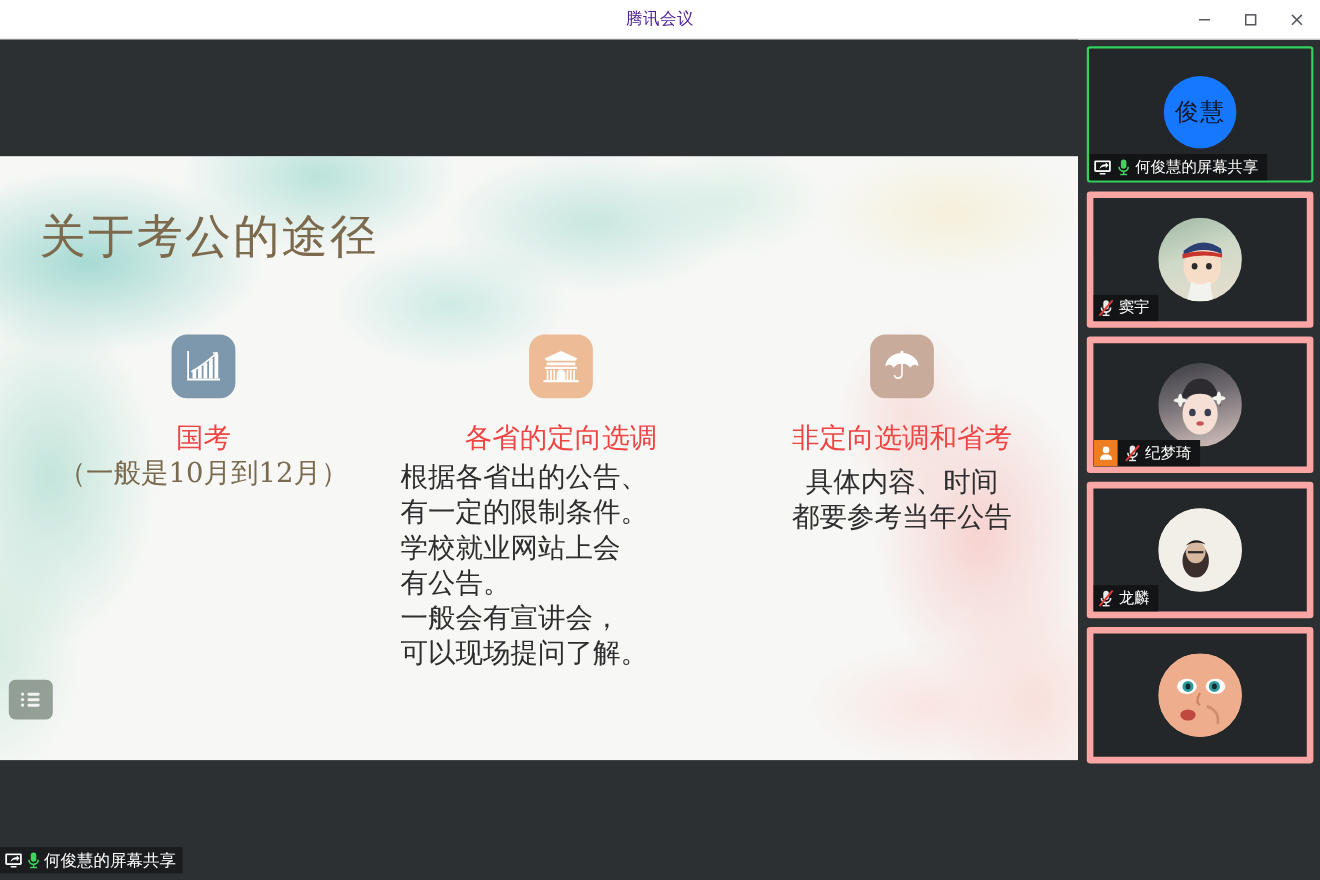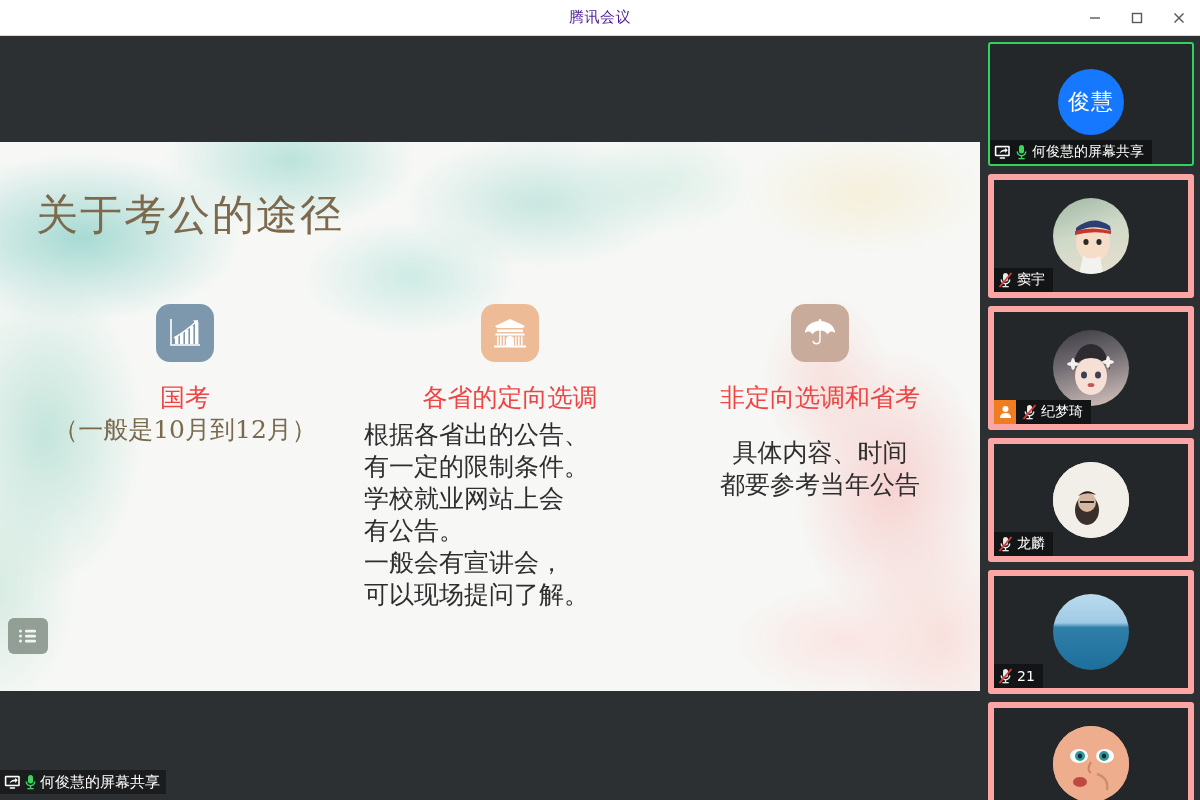--- a/index.html
+++ b/index.html
@@ -211,21 +211,21 @@
     border-radius: 50%;
     overflow: hidden;
     display: flex; align-items: center; justify-content: center;
   }
   .tile.active .tile-av {
     width: 66px; height: 66px;
     background: #1677ff;
     top: 48%;
   }
   .av-initials {
-    color: #ffffff; font-size: 22px;
+    color: #0f172a; font-size: 22px;
     font-family: "DejaVu Sans", "Liberation Sans", sans-serif;
     letter-spacing: 1px;
   }
 
   .tile-foot {
     position: absolute;
     left: 0; bottom: 0;
     display: flex; align-items: center;
     background: #131415;
     height: 24px;
@@ -347,21 +347,21 @@
             <div class="col col-3">
               <div class="col-icon" style="background:#c9ab9b">
                 <svg width="34" height="32" viewBox="0 0 34 32">
                   <path d="M2 16 a15 12 0 0 1 30 0 c-4 -3 -6 -1 -7.5 1.4 C23 15 21 13.6 17 13.6 C13 13.6 11 15 9.5 17.4 C8 15 6 13 2 16 Z" fill="#fff"></path>
                   <rect x="16.3" y="4" width="1.4" height="20" fill="#fff"></rect>
                   <path d="M17 24 a3.6 3.6 0 0 1 -7 0" fill="none" stroke="#fff" stroke-width="1.5"></path>
                   <circle cx="17" cy="3.2" r="1.3" fill="#fff"></circle>
                 </svg>
               </div>
               <div class="col-head">非定向选调和省考</div>
-              <div class="col-body" style="margin-top:22px">
+              <div class="col-body" style="margin-top:8px">
                 <span class="bl">具体内容、时间</span>
                 <span class="bl">都要参考当年公告</span>
               </div>
             </div>
 
           </div>
 
           <div class="slide-menu-btn">
             <svg width="20" height="16" viewBox="0 0 20 16">
               <circle cx="2.5" cy="3" r="1.5" fill="#f2f4f1"></circle>
@@ -495,35 +495,20 @@
             <rect x="5" y="1" width="5" height="8.4" rx="2.5" fill="#e9e9e9"></rect>
             <path d="M3.3 7.6 a4.2 4.2 0 0 0 8.4 0" fill="none" stroke="#e9e9e9" stroke-width="1.5"></path>
             <rect x="6.9" y="11.4" width="1.3" height="3.3" fill="#e9e9e9"></rect>
             <rect x="4.4" y="14" width="6.3" height="1.3" fill="#e9e9e9"></rect>
             <line x1="1.5" y1="15" x2="13.5" y2="1" stroke="#e03b37" stroke-width="1.8"></line>
           </svg>
           <span class="tile-name">龙麟</span>
         </div>
       </div>
 
-      <div class="tile">
-        <div class="tile-av">
-          <div class="art art-sea"></div>
-        </div>
-        <div class="tile-foot">
-          <svg width="15" height="16" viewBox="0 0 15 16">
-            <rect x="5" y="1" width="5" height="8.4" rx="2.5" fill="#e9e9e9"></rect>
-            <path d="M3.3 7.6 a4.2 4.2 0 0 0 8.4 0" fill="none" stroke="#e9e9e9" stroke-width="1.5"></path>
-            <rect x="6.9" y="11.4" width="1.3" height="3.3" fill="#e9e9e9"></rect>
-            <rect x="4.4" y="14" width="6.3" height="1.3" fill="#e9e9e9"></rect>
-            <line x1="1.5" y1="15" x2="13.5" y2="1" stroke="#e03b37" stroke-width="1.8"></line>
-          </svg>
-          <span class="tile-name">21</span>
-        </div>
-      </div>
 
       <div class="tile">
         <div class="tile-av">
           <div class="art art-face">
             <svg width="100%" height="100%" viewBox="0 0 76 76">
               <rect width="76" height="76" fill="#eeae8e"></rect>
               <ellipse cx="26" cy="30" rx="9" ry="7" fill="#fdfdfd"></ellipse>
               <ellipse cx="52" cy="30" rx="9" ry="7" fill="#fdfdfd"></ellipse>
               <ellipse cx="27" cy="30" rx="5" ry="5" fill="#2f9a9c"></ellipse>
               <ellipse cx="51" cy="30" rx="5" ry="5" fill="#2f9a9c"></ellipse>

